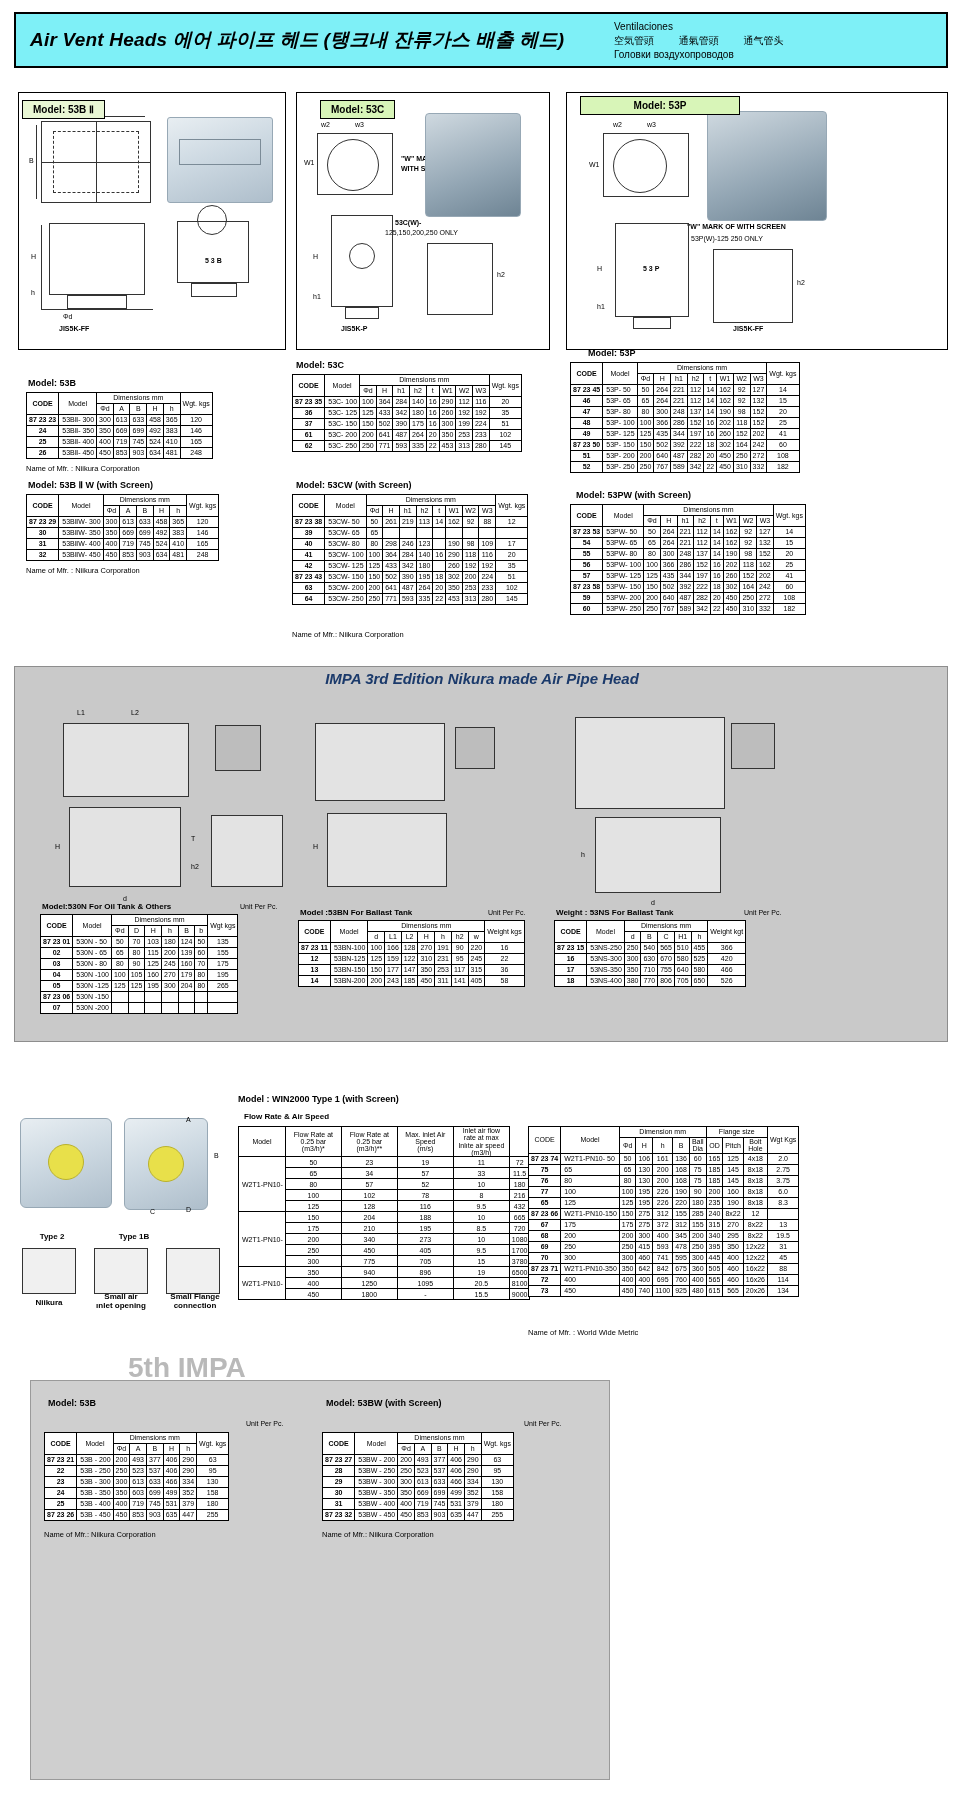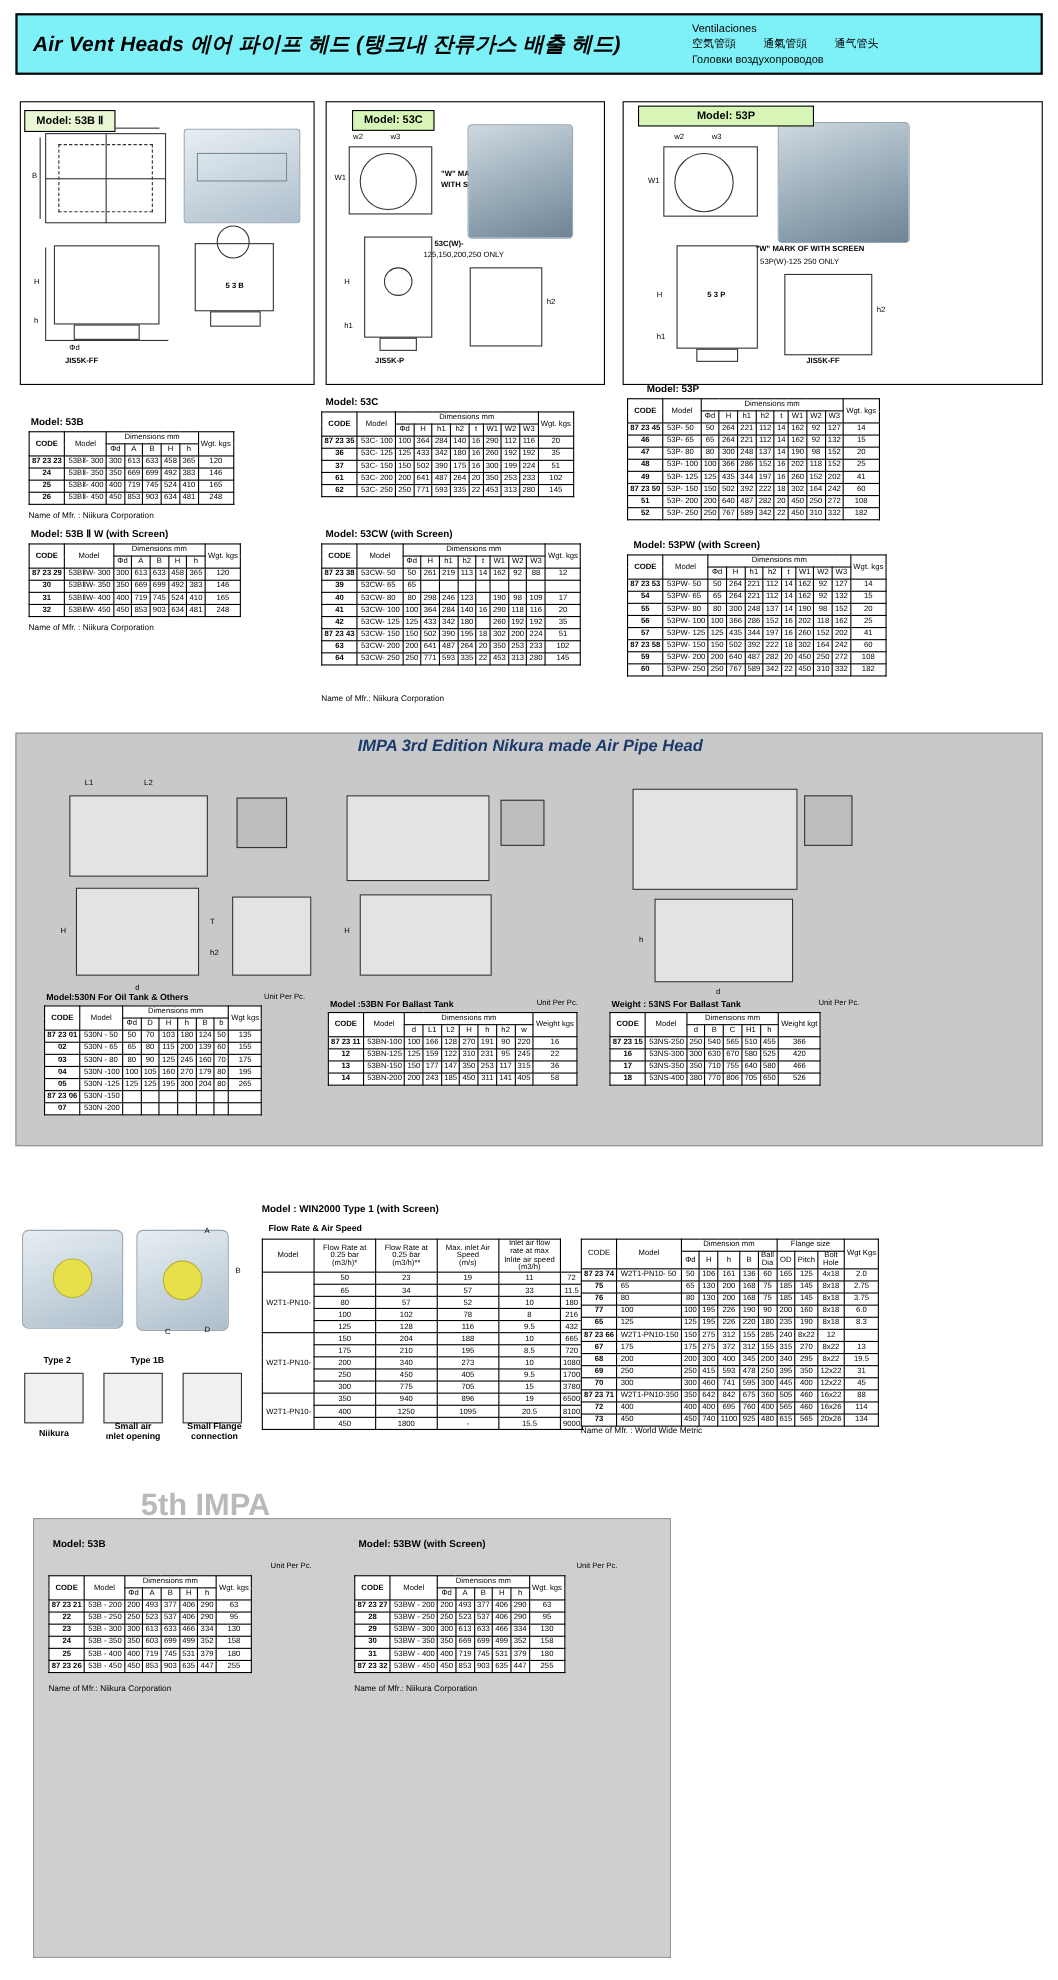--- a/index.html
+++ b/index.html
@@ -20,21 +20,21 @@
   .banner {
     position: absolute; left: 14px; top: 12px; width: 934px; height: 56px;
     background: #7ef0f7; border: 2px solid #000;
     display: flex; align-items: center;
   }
   .banner-title {
     font-size: 19px; font-weight: bold; font-style: italic;
     padding-left: 14px; letter-spacing: .2px; white-space: nowrap;
   }
   .banner-langs {
-    position: absolute; left: 613px; top: 6px; font-size: 10px; line-height: 14px;
+    position: absolute; left: 598px; top: 6px; font-size: 10px; line-height: 14px;
   }
   .banner-langs div { white-space: nowrap; }
   .lang-row2 span { margin-right: 22px; }
 
   
   .model-box {
     position: absolute; background: #e9f7d4; border: 1px solid #000;
     font-size: 10px; font-weight: bold; padding: 3px 10px; white-space: nowrap;
   }
   .model-box.green { background: #d8f5b8; }
@@ -1382,21 +1382,21 @@
           <td>1100</td>
           <td>925</td>
           <td>480</td>
           <td>615</td>
           <td>565</td>
           <td>20x26</td>
           <td>134</td>
         </tr>
       </tbody>
     </table>
-  <div class="wwm" style="left:528px; top:1296px;">Name of Mfr. : World Wide Metric</div>
+  <div class="wwm" style="left:528px; top:1328px;">Name of Mfr. : World Wide Metric</div>
 
   <div class="bottom-band"></div>
   <div class="fifth-impa">5th IMPA</div>
 
   <div class="tbl-title" style="left:48px; top:1398px;">Model:  53B</div>
   <div class="unitper" style="left:246px; top:1420px;">Unit Per Pc.</div>
   <table class="spec" id="t53bbot" style="left:44px; top:1432px;">
       <thead>
         <tr>
           <th rowspan="2" class="code">CODE</th>

